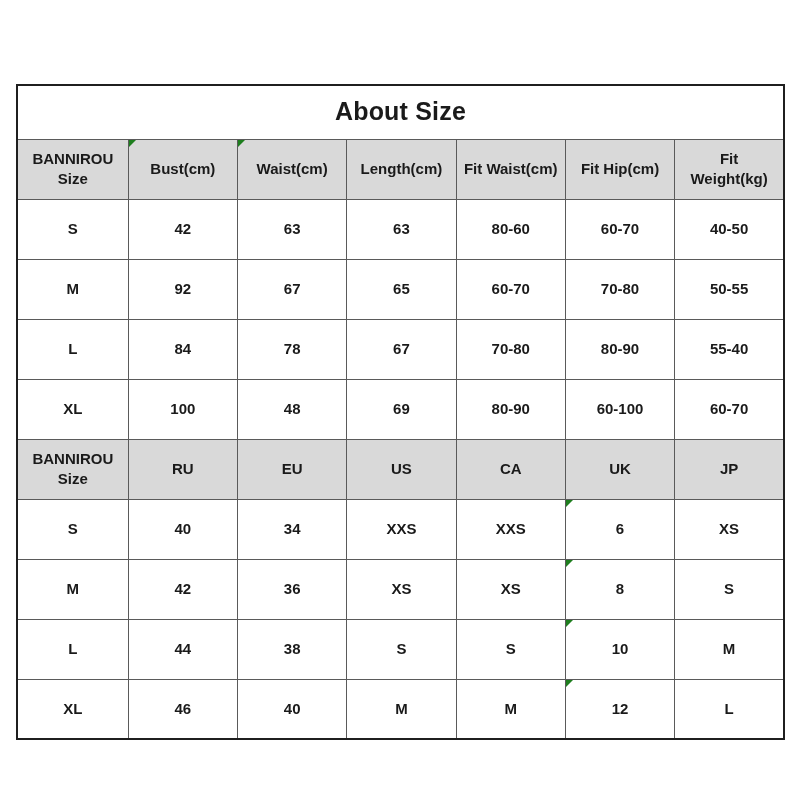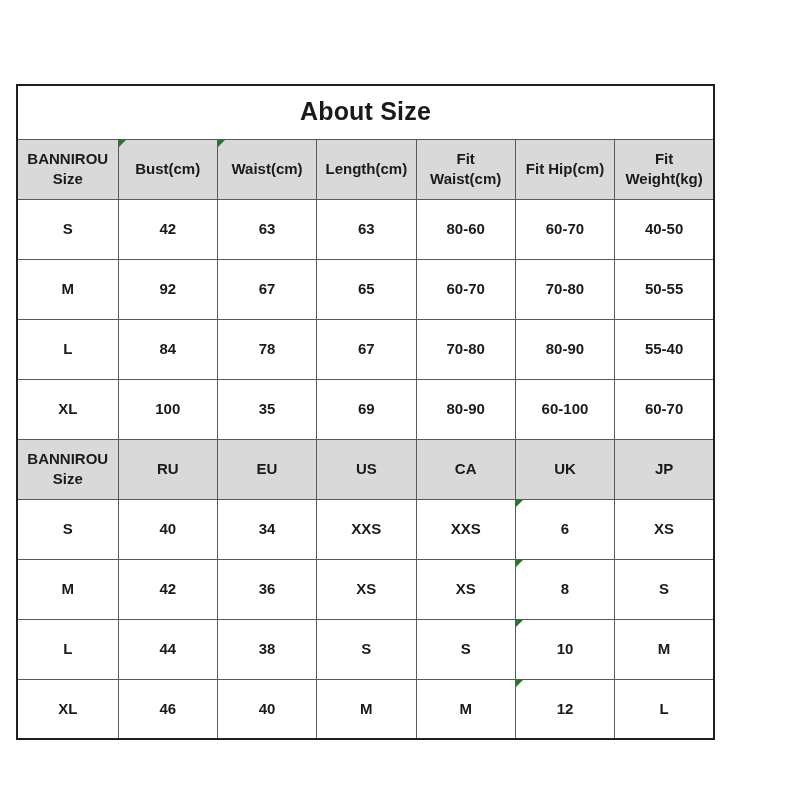--- a/index.html
+++ b/index.html
@@ -7,21 +7,21 @@
     --header-bg:#d9d9d9;
     --grid-border:#5a5a5a;
     --outer-border:#1f1f1f;
     --flag-green:#1e7e1e;
     --text:#1a1a1a;
   }
   *{box-sizing:border-box;margin:0;padding:0;}
   html,body{width:800px;height:800px;background:var(--page-bg);}
   body{font-family:"Liberation Sans","DejaVu Sans",sans-serif;color:var(--text);}
   .page{position:relative;width:800px;height:800px;background:var(--page-bg);overflow:hidden;}
-  .table-wrap{position:absolute;left:16px;top:84px;width:699px;}
+  .table-wrap{position:absolute;left:16px;top:84px;width:769px;}
   table.size-table{
     width:100%;
     border-collapse:collapse;
     table-layout:fixed;
     border:2px solid var(--outer-border);
   }
   td,th{
     position:relative;
     border:1.5px solid var(--grid-border);
     text-align:center;
@@ -102,21 +102,21 @@
             <td>84</td>
             <td>78</td>
             <td>67</td>
             <td>70-80</td>
             <td>80-90</td>
             <td>55-40</td>
           </tr>
           <tr>
             <td>XL</td>
             <td>100</td>
-            <td>35</td>
+            <td>48</td>
             <td>69</td>
             <td>80-90</td>
             <td>60-100</td>
             <td>60-70</td>
           </tr>
           <tr class="header-row">
             <th>BANNIROU Size</th>
             <th>RU</th>
             <th>EU</th>
             <th>US</th>

